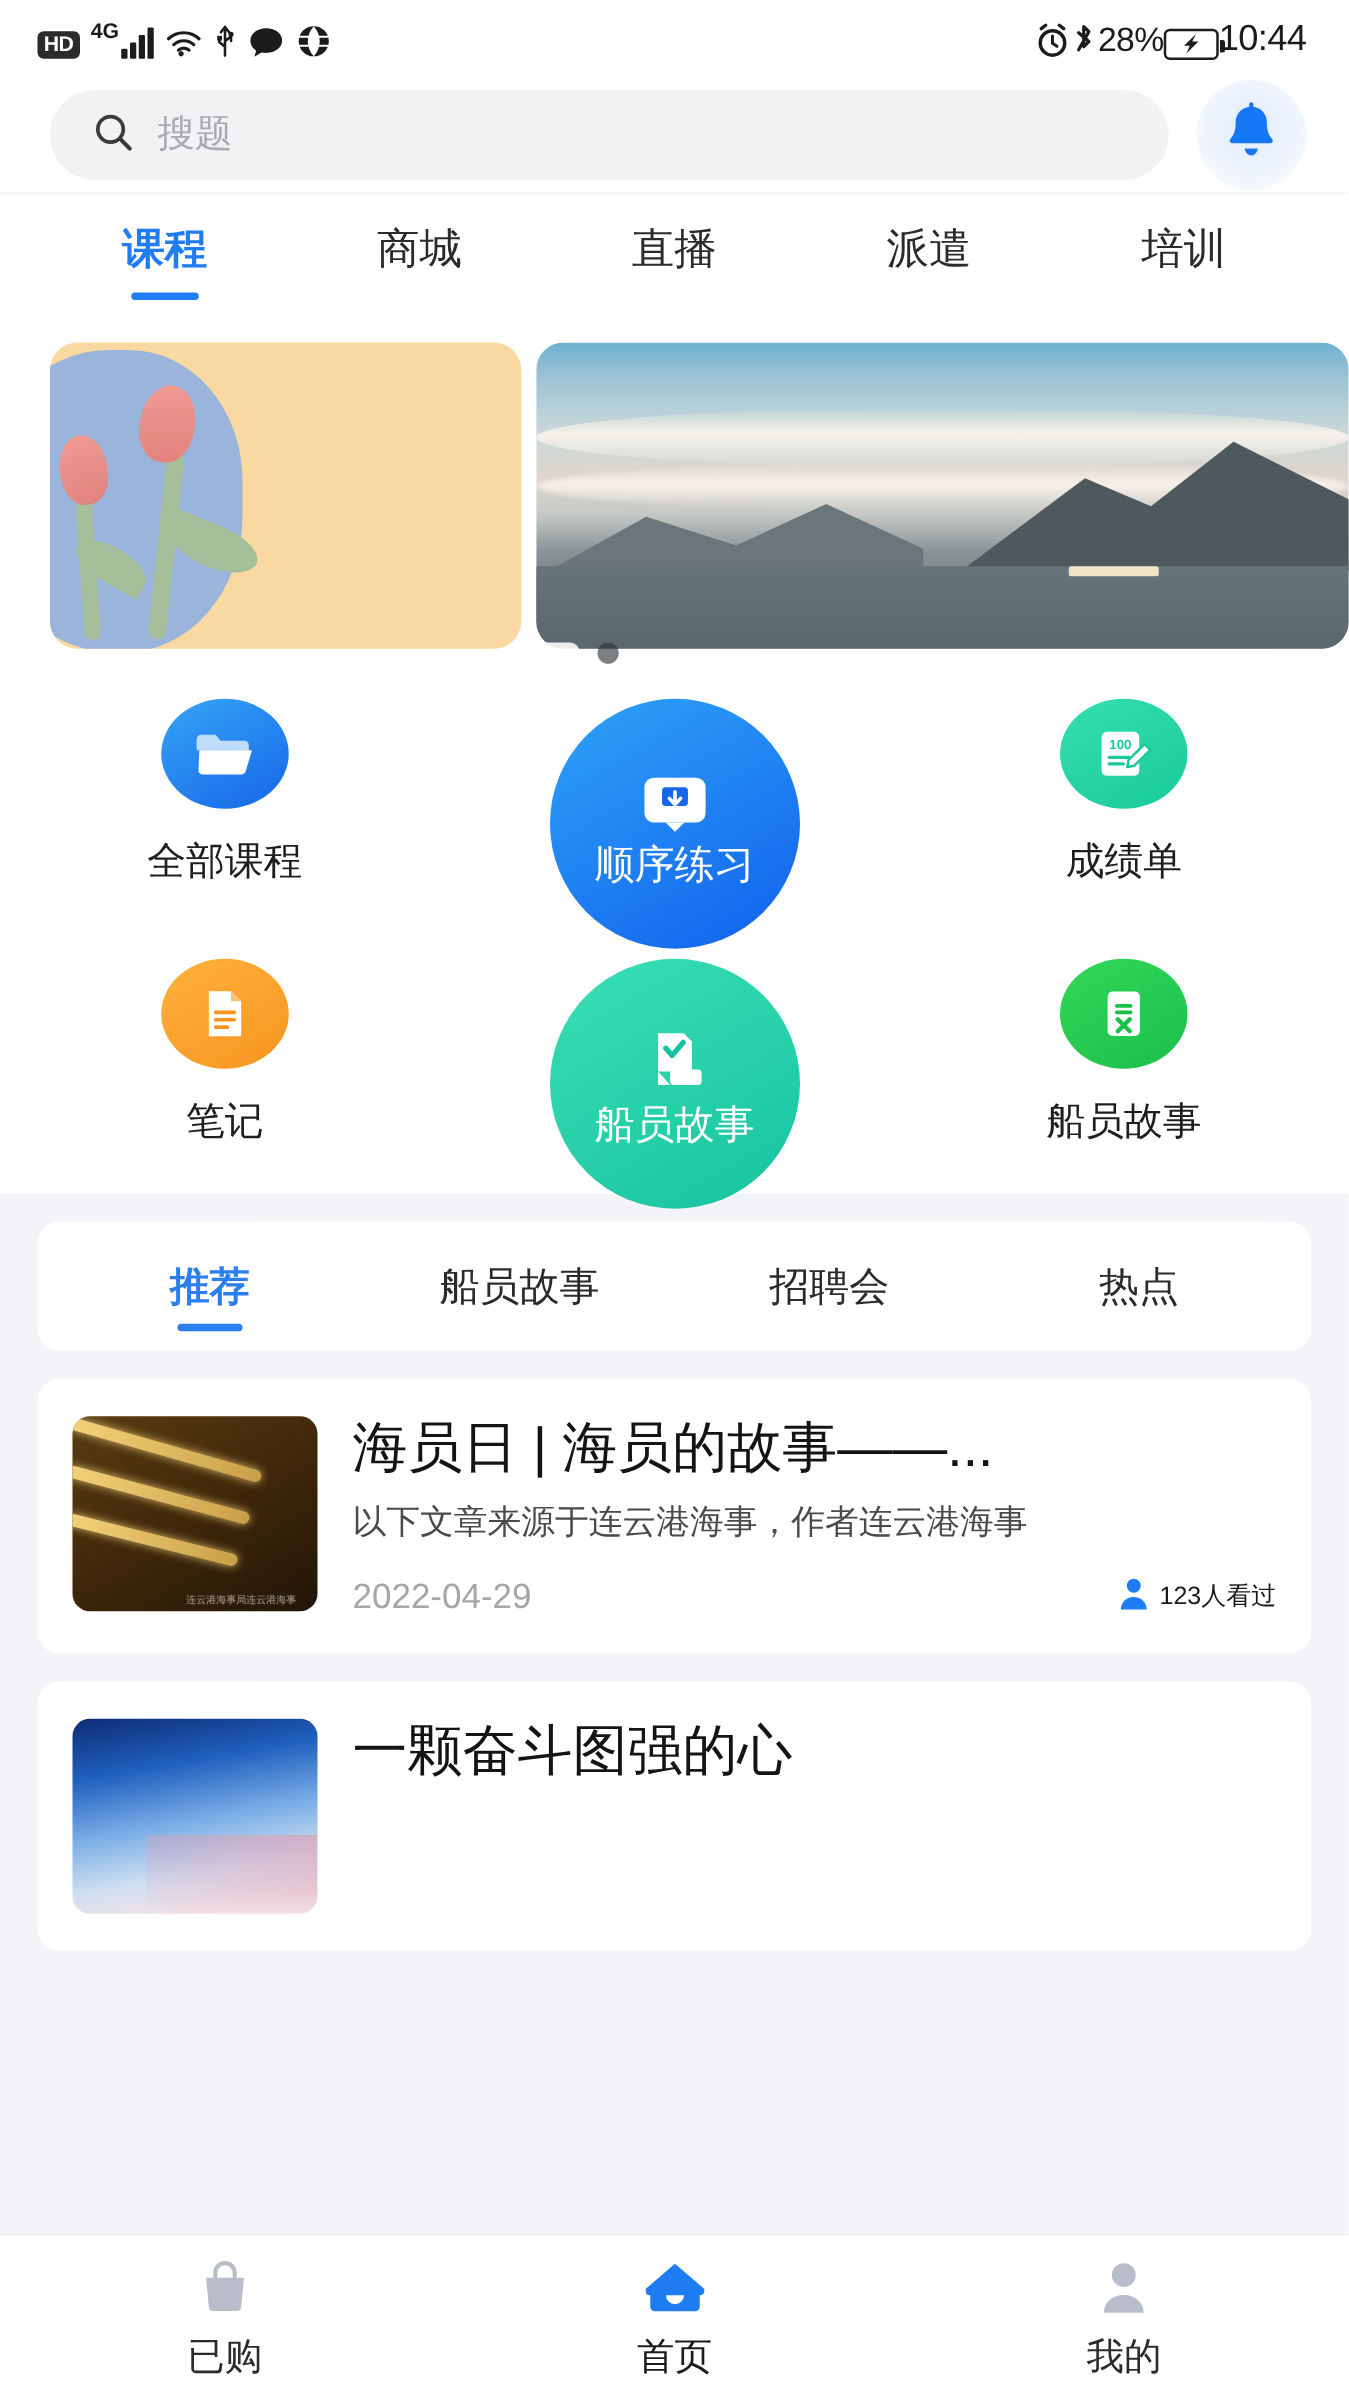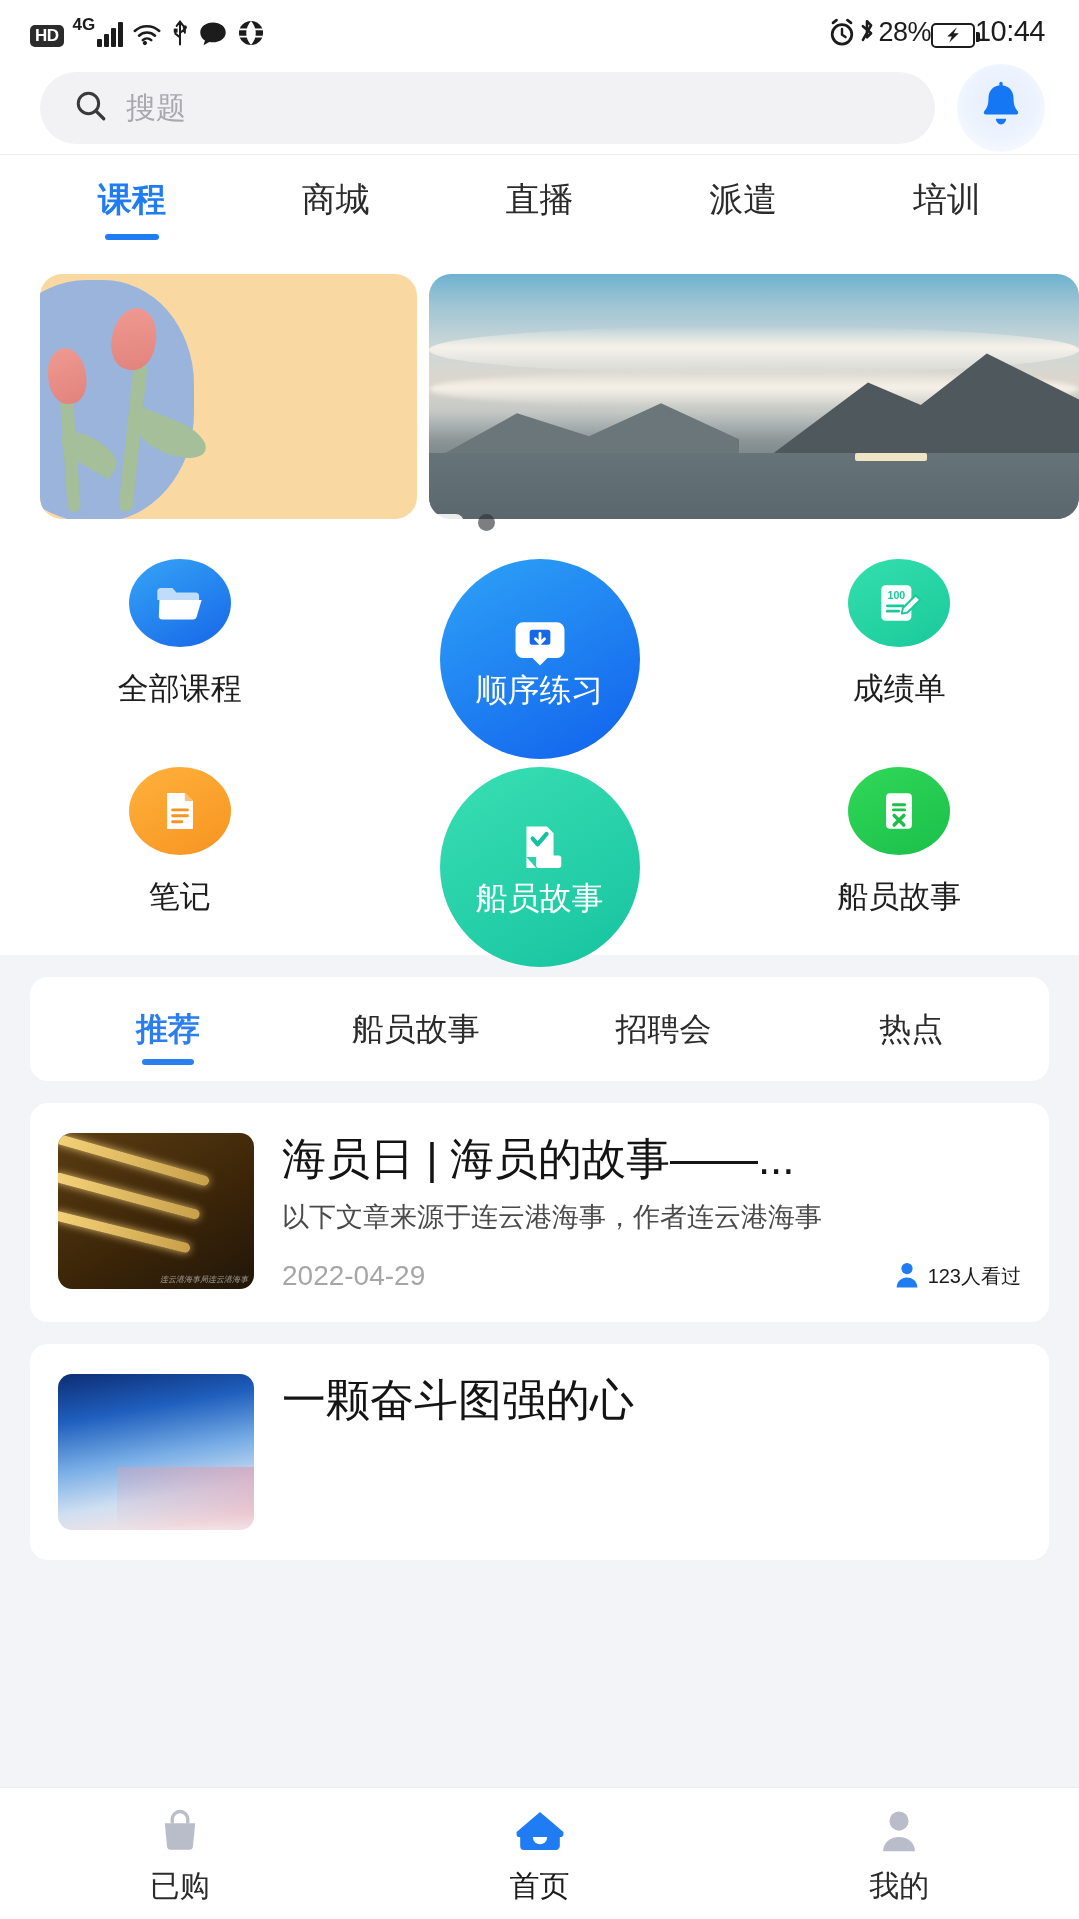--- a/index.html
+++ b/index.html
@@ -259,22 +259,22 @@
   .thumb-ship { background: linear-gradient(150deg, #5a3c12 0%, #3a2408 60%, #21160a 100%); }
   .tl {
     position: absolute; height: 10px; border-radius: 5px;
     background: linear-gradient(90deg, #f4d27a 0%, #c9a04a 100%);
     box-shadow: 0 0 8px rgba(250,215,130,.8);
   }
   .tl1 { left: -6px; top: 22px; width: 160px; transform: rotate(16deg); }
   .tl2 { left: -6px; top: 58px; width: 150px; transform: rotate(15deg); }
   .tl3 { left: -6px; top: 94px; width: 140px; transform: rotate(14deg); }
   .thumb-wm {
-    position: absolute; right: 6px; bottom: 4px;
-    font-size: 8px; color: rgba(255,255,255,.55); white-space: nowrap; font-style: italic;
+    position: absolute; right: 17px; bottom: 4px;
+    font-size: 8px; color: rgba(255,255,255,.55); white-space: nowrap;
   }
   .thumb-sky {
     background: linear-gradient(170deg, #0d2d74 0%, #1f5fbe 26%, #79aee6 52%,
                                 #cfdff1 74%, #f2e3e6 90%, #ffffff 100%);
   }
   .thumb-sky::after {
     content: ''; position: absolute; left: 30%; bottom: 0; width: 70%; height: 40%;
     background: linear-gradient(200deg, rgba(220,160,180,.7), rgba(255,255,255,0));
   }
   .news-body { flex: 1; min-width: 0; display: flex; flex-direction: column; }

